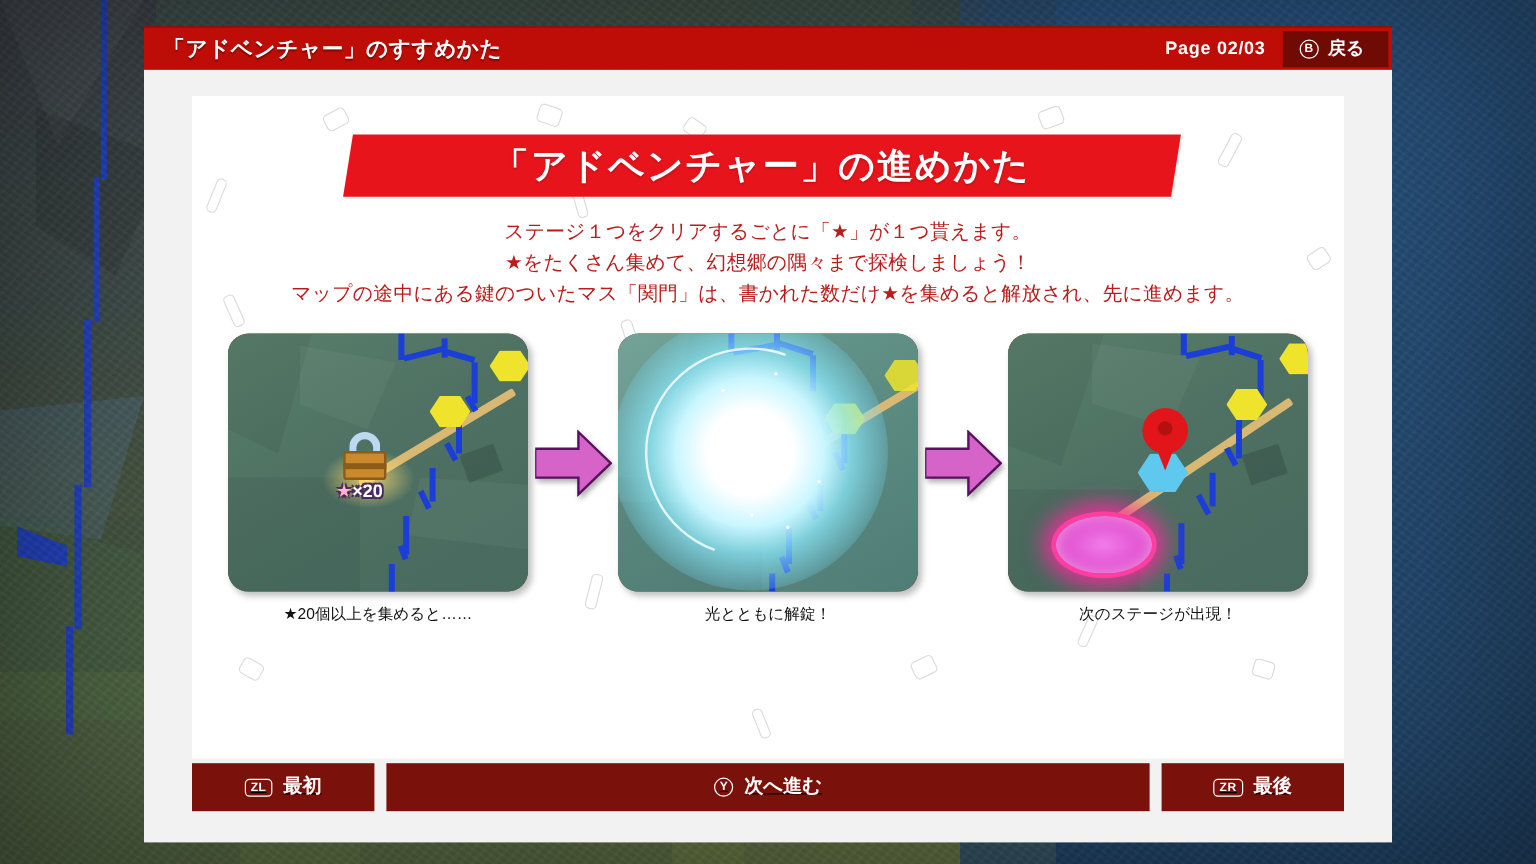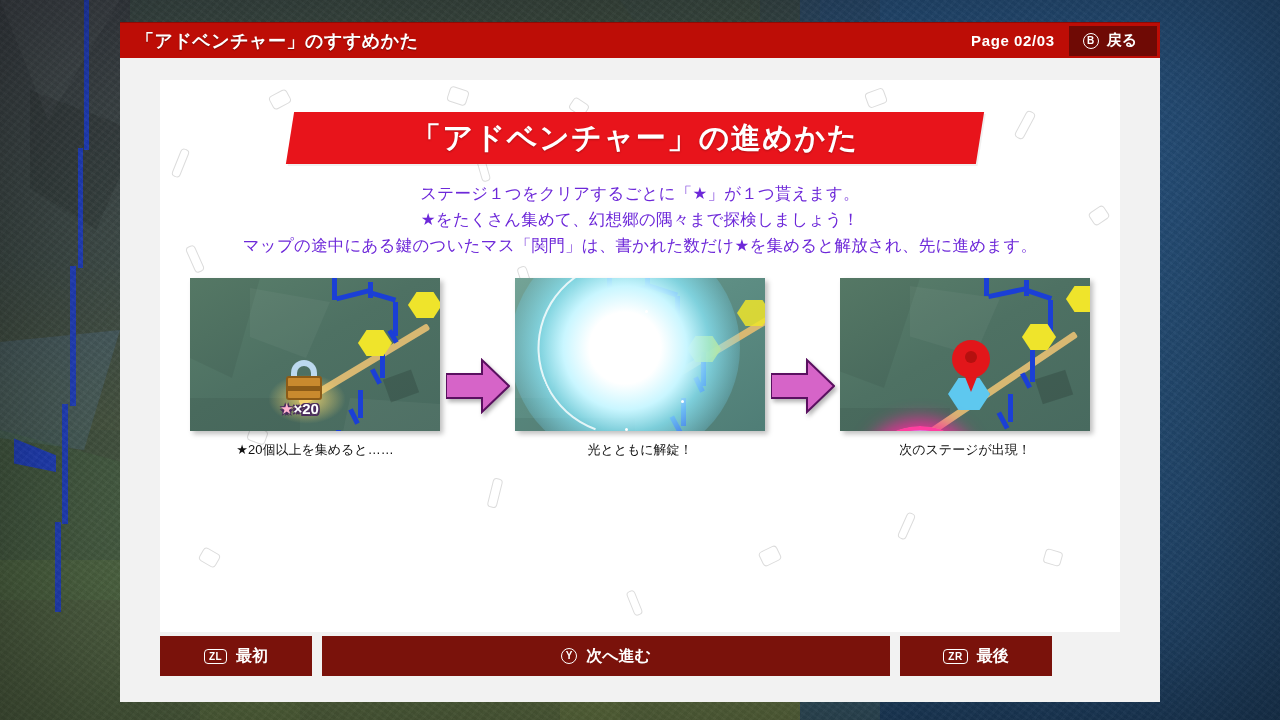--- a/index.html
+++ b/index.html
@@ -97,34 +97,35 @@
   #banner-text {
     transform:skewX(9deg);
     color:#fff; font-size:30px; font-weight:bold; letter-spacing:1.5px;
     white-space:nowrap;
     text-shadow:0 1px 2px rgba(0,0,0,.25);
   }
 
   
   #desc { position:absolute; left:0; top:100px; width:960px; text-align:center; }
   #desc p {
-    font-size:16.5px; color:#6d28d9; line-height:26px;
+    font-size:16.5px; color:#b91c1c; line-height:26px;
     white-space:nowrap; letter-spacing:.2px;
   }
 
   
   #steps {
     position:absolute; left:0; top:198px; width:960px; height:250px;
     display:flex; align-items:flex-start; justify-content:center;
   }
   .step { width:250px; display:flex; flex-direction:column; align-items:center; }
   .thumb {
-    width:250px; height:153px; position:relative; overflow:hidden;
+    width:250px; height:215px; position:relative; overflow:hidden;
     box-shadow:3px 3px 5px rgba(0,0,0,.25);
     background:#7f1d1d;
+    border-radius:17px;
   }
   .caption {
     margin-top:10px; font-size:13px; color:#111; white-space:nowrap;
   }
   .arrow-wrap {
     width:75px; height:215px; display:flex; align-items:center; justify-content:center;
   }
   svg.arrow-svg { display:block; filter:drop-shadow(2px 3px 2px rgba(0,0,0,.3)); }
 
   
@@ -189,22 +190,22 @@
     position:absolute; left:7px; top:22px; width:24px; height:30px;
     background:#e2161a; clip-path:polygon(0 0,100% 0,50% 100%);
   }
   .pin-hole {
     position:absolute; left:13px; top:11px; width:12px; height:12px; border-radius:50%;
     background:#b5100f;
   }
 
   
   #footer {
-    position:absolute; left:40px; bottom:26px; width:892px; height:40px;
-    display:flex; align-items:flex-start; gap:10px;
+    position:absolute; left:40px; bottom:26px; width:960px; height:40px;
+    display:flex; align-items:flex-start; gap:10px;text-decoration:underline;
   }
   .fbtn {
     background:#7a120b; height:40px;
     display:flex; align-items:center; justify-content:center; gap:9px;
     color:#fff; font-size:16px; font-weight:bold; white-space:nowrap;
   }
   .fbtn.w-sm { width:152px; }
   .fbtn.w-md { width:172px; }
   .fbtn.w-lg { flex:1; }
   .shoulder {

